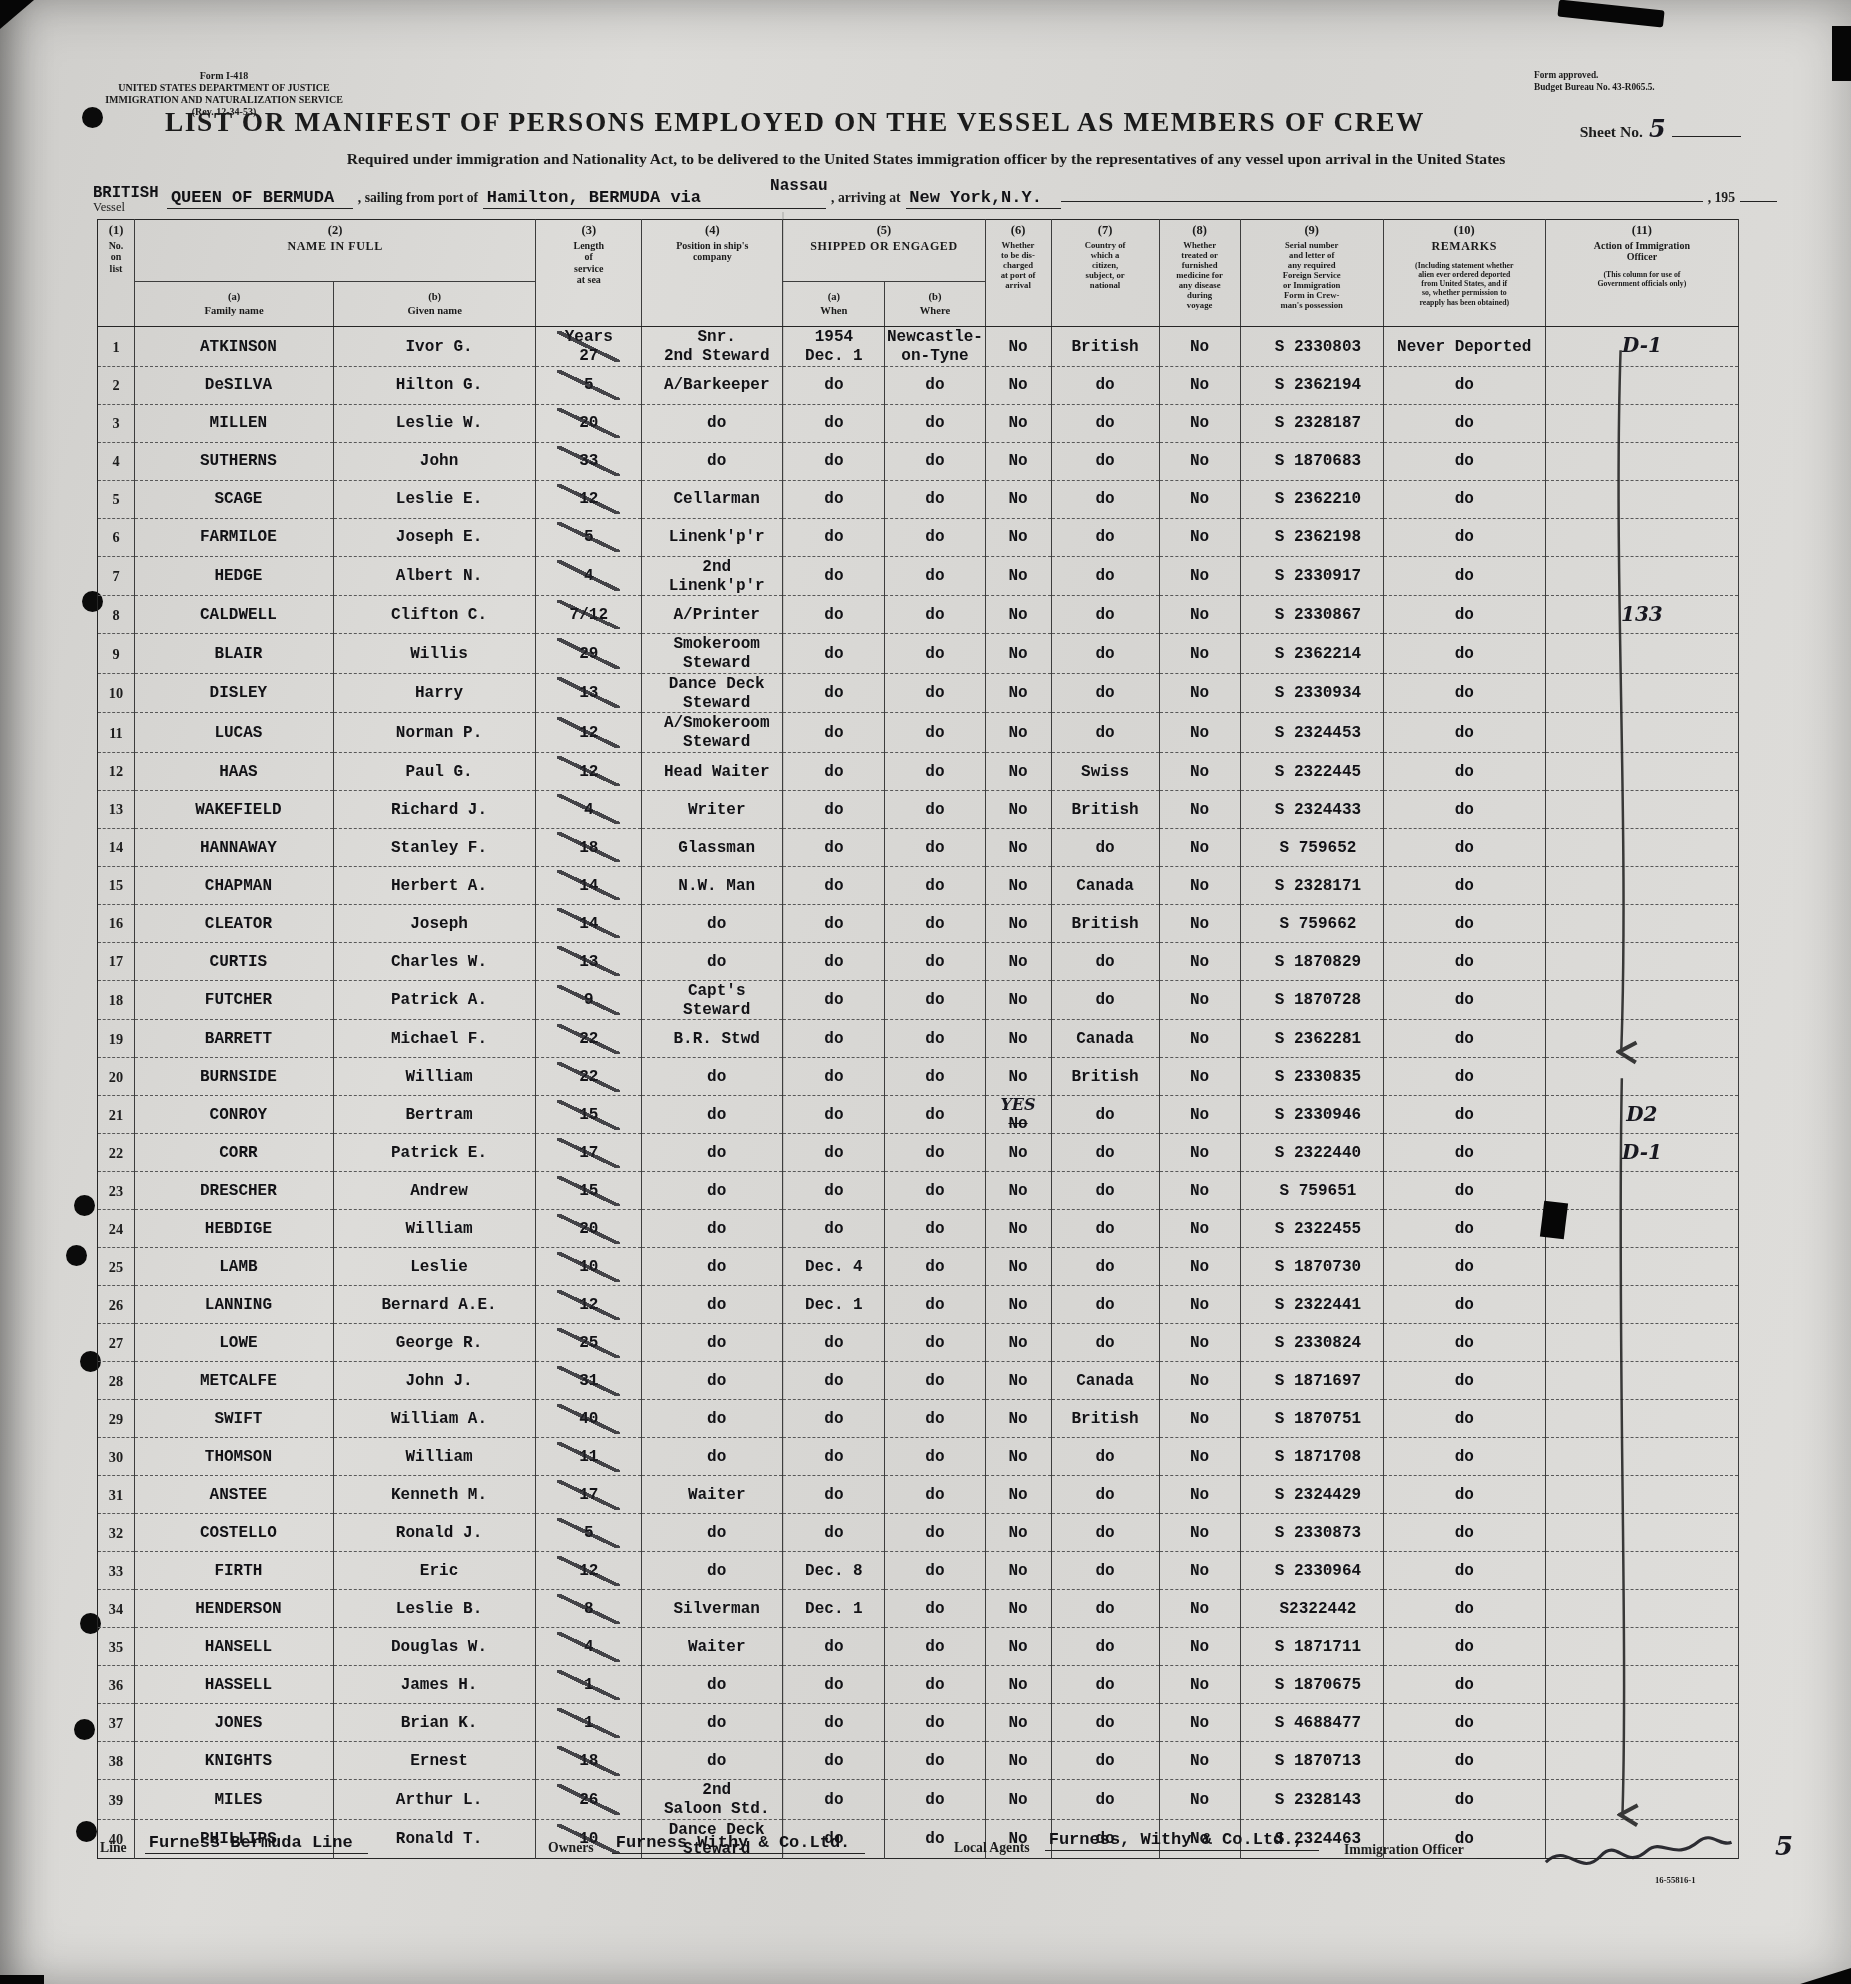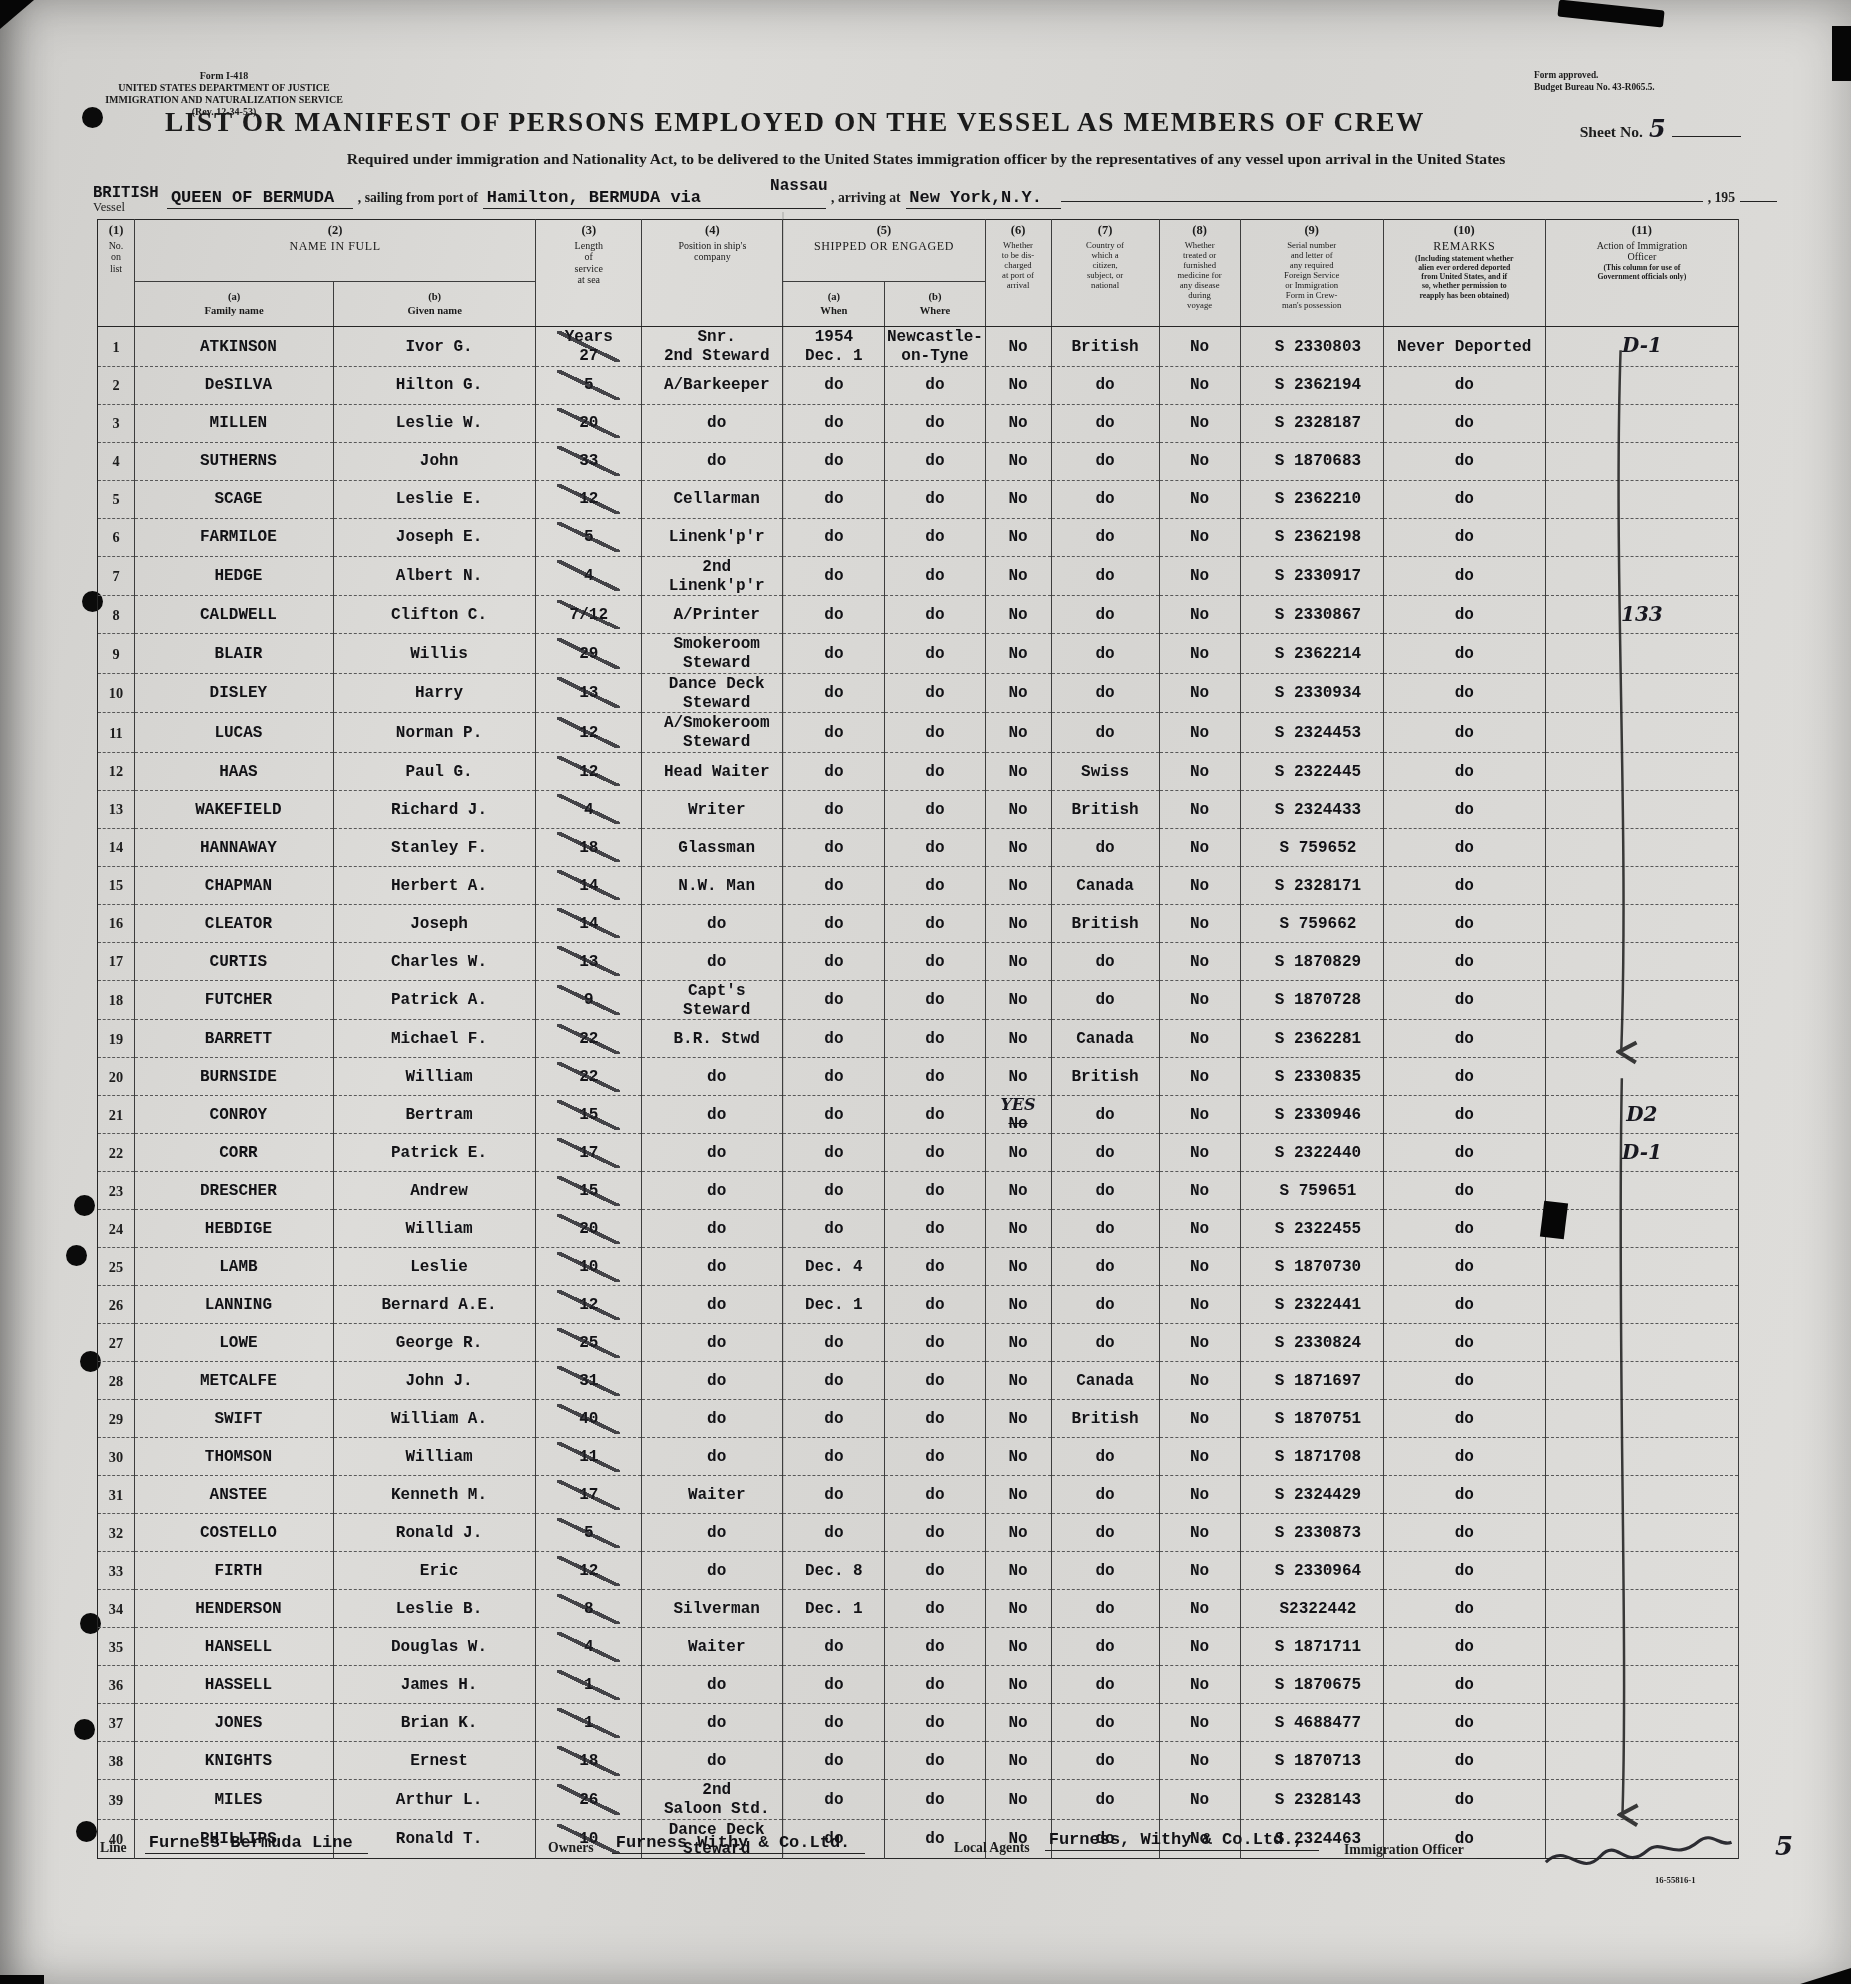--- a/index.html
+++ b/index.html
@@ -39,24 +39,24 @@
   .mini-u{display:inline-block; width:37px; height:18.7px; border-bottom:1.9px solid #222;}
 
   
   table.manifest{position:absolute; left:97px; top:219px; width:1642px; border-collapse:collapse; table-layout:fixed; border:1.9px solid #262626; background:transparent;}
   .manifest th,.manifest td{border-right:1.2px solid #3d3d3d; overflow:hidden; padding:0;}
   .manifest thead th{vertical-align:top; padding-top:3.1px; text-align:center; font-weight:700;}
   .manifest tr.top{height:62px;} .manifest tr.sub{height:45px;}
   .manifest tr.top th.grp{border-bottom:1.2px solid #3d3d3d;}
   .manifest thead tr.sub th, .manifest thead th[rowspan]{border-bottom:1.9px solid #262626;}
   .colnum{display:block; font-size:12.5px; font-weight:700; margin-bottom:1.9px;}
-  .collabel{display:block; font-size:10px; line-height:1.15; font-weight:400;}
+  .collabel{display:block; font-size:10px; line-height:1.15; font-weight:700;}
   .collabel.big{font-size:12px; letter-spacing:0.6px;}
   .collabel.small{font-size:8.7px;}
-  .colnote{display:block; font-size:7.8px; line-height:1.18; font-weight:700; margin-top:0;}
+  .colnote{display:block; font-size:7.8px; line-height:1.18; font-weight:700; margin-top:7px;}
   .sublabel{display:block; font-size:10.6px; font-weight:700; padding-top:5px; line-height:1.3;}
 
   .manifest tbody td{height:37px; border-bottom:1.2px dashed #585858; vertical-align:middle; text-align:center; font-size:16px; line-height:1.08;}
   .manifest tbody td .type{font-size:16px;}
   td.c-family,td.c-given,td.c-position{text-align:left; padding-left:8.7px;}
   td.c-serial{text-align:left; padding-left:12.5px;}
   td.c-no{font-size:14.3px;}
   td.c-no .print{font-weight:700; font-size:14.3px;}
   td.c-where .type{font-size:15px;}
   td.c-years{position:relative;}

